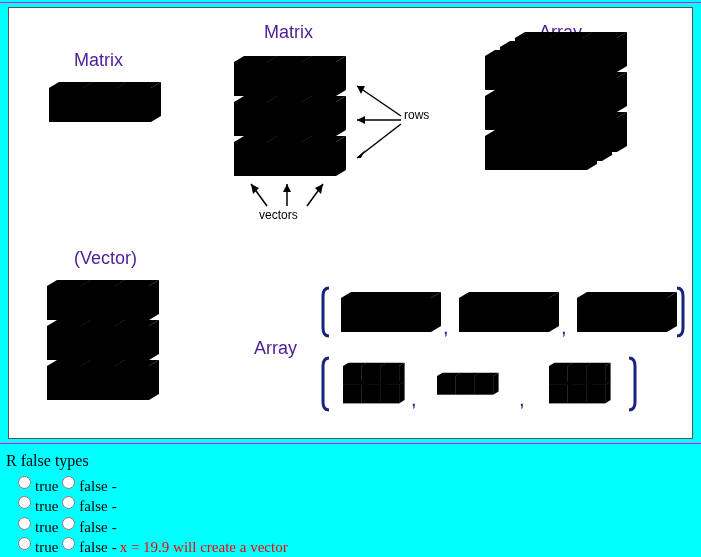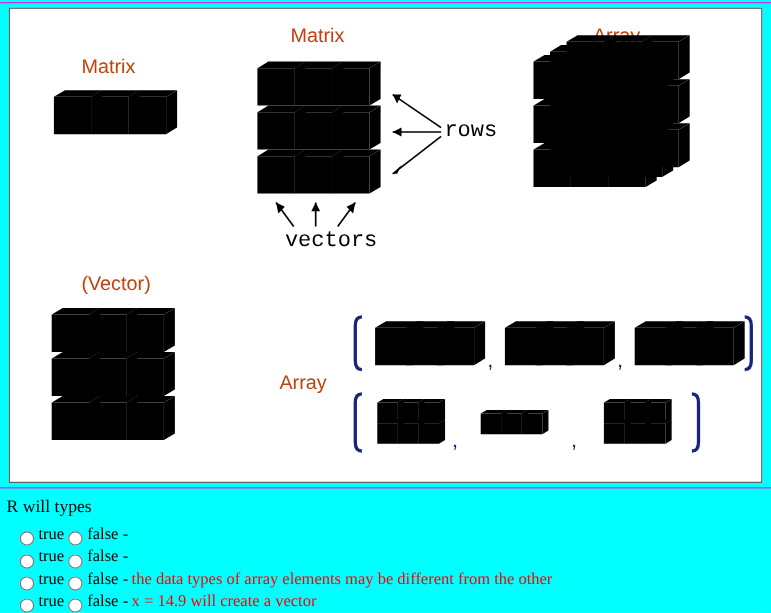--- a/index.html
+++ b/index.html
@@ -1,27 +1,27 @@
 <!DOCTYPE html>
 <html><head>
 <meta charset="utf-8">
 <style>
 html,body{margin:0;padding:0;font-family:"Times New Roman",serif;font-size:16px}
 body{width:701px;height:557px;background:#00ffff}
 .hr{height:1px;background:#ff00ff;margin:2px 0}
 .diagram-frame{background:#fff;margin:4px 8px 4px 8px;border:1px solid #555;height:430px;position:relative}
 .quiz{background:#00ffff;padding:6px 8px 8px 4px}
 .quiz-title{color:#000;margin:0 0 6px 2px;font-size:16px}
-.q-row{display:flex;align-items:flex-end;font-size:15px;padding:0 0 0 14px;line-height:1.35}
+.q-row{display:flex;align-items:flex-start;font-size:15px;padding:0 0 0 14px;line-height:1.35}
 .q-row label{color:#000;padding:0 4px 0 2px}
 .q-row input[type=radio]{margin:0 2px 0 0;accent-color:#999}
 .red{color:#ff0000}
 .sep{color:#000;padding:0 3px 0 0}
-.d-label{position:absolute;font-family:Arial,Helvetica,sans-serif;font-size:18px;color:#c2410c;text-align:center}
-.small-label{font-family:Liberation Mono, monospace;font-size:20px;color:#000;position:absolute}
+.d-label{position:absolute;font-family:Arial,Helvetica,sans-serif;font-size:18px;color:#4c1d95;text-align:center}
+.small-label{font-family:Liberation Sans, sans-serif;font-size:12px;color:#000;position:absolute}
 .arrow{stroke:#000;stroke-width:1.5;fill:none}
 .arrowhead{fill:#000}
 .bracket{stroke:#1a237e;stroke-width:3;fill:none}
 .comma{font-family:Arial;font-size:20px;fill:#1a237e}
 </style>
 </head>
 <body>
 
 <div class="hr"></div>
 
@@ -239,21 +239,21 @@
         </g>
       </g>
       <path class="bracket" d="M620 350 Q626 350 626 358 L626 394 Q626 402 620 402"></path>
     </g>
   </svg>
 </div>
 
 <div class="hr"></div>
 
 <div class="quiz">
-  <div class="quiz-title">R will types</div>
+  <div class="quiz-title">R false types</div>
 
   <div class="q-row">
     <input type="radio" name="q1" style="">
       <label>true</label>
     <input type="radio" name="q1" style="">
       <label>false</label>
     <span class="sep"> - </span>
   </div>
   <div class="q-row">
     <input type="radio" name="q2" style="">
@@ -261,23 +261,22 @@
     <input type="radio" name="q2" style="">
       <label>false</label>
     <span class="sep"> - </span>
   </div>
   <div class="q-row">
     <input type="radio" name="q3" style="">
       <label>true</label>
     <input type="radio" name="q3" style="">
       <label>false</label>
     <span class="sep"> - </span>
-    <span class="red">the data types of array elements may be different from the other</span>
   </div>
   <div class="q-row">
     <input type="radio" name="q4" style="">
       <label>true</label>
     <input type="radio" name="q4" style="">
       <label>false</label>
     <span class="sep"> - </span>
-    <span class="red">x = 14.9 will create a vector</span>
+    <span class="red">x = 19.9 will create a vector</span>
   </div>
 </div>
 
 </body></html>

